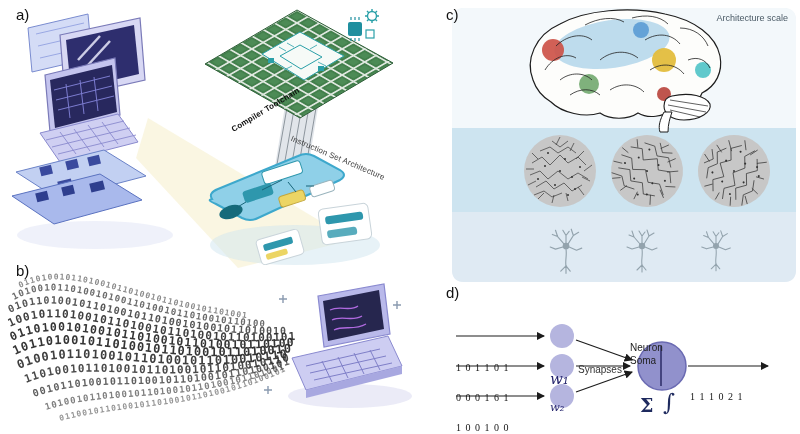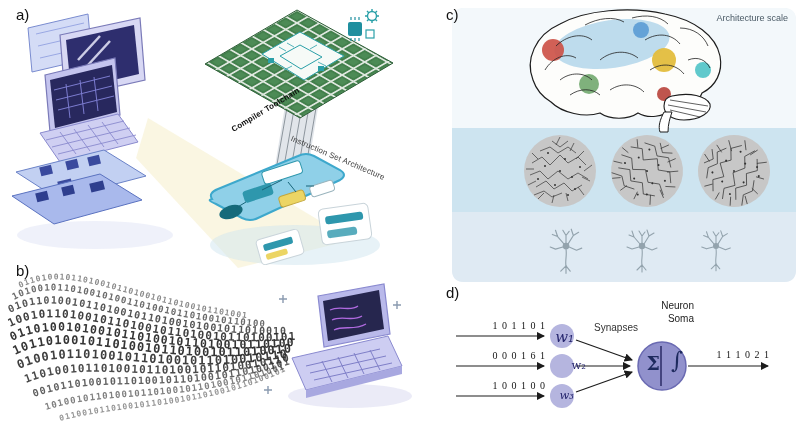--- a/index.html
+++ b/index.html
@@ -5,21 +5,21 @@
   html,body{margin:0;padding:0;background:#fff;}
   .canvas{position:relative;width:800px;height:434px;background:#ffffff;overflow:hidden;
           font-family:"Liberation Sans",sans-serif;color:#222;}
   svg.art{position:absolute;left:0;top:0;}
   .txt{position:absolute;white-space:pre-line;line-height:1.25;}
   .panel-letter{font-size:15px;color:#111;}
   .scale-label{font-size:9px;color:#4a5a66;width:140px;text-align:right;}
   .mono{font-family:Liberation Serif, serif;}
   .serif{font-family:"DejaVu Serif",serif;}
   .rot{transform-origin:0 0;}
-  .center{text-align:right;}
+  .center{text-align:left;margin-top:42px;}
 </style>
 </head>
 <body>
 
 <div class="canvas">
 
 <svg class="art" width="800" height="434" viewBox="0 0 800 434">
   <defs>
     <marker id="arr" viewBox="0 0 8 8" refX="7" refY="4" markerWidth="7" markerHeight="7" orient="auto">
       <path d="M0,0 L8,4 L0,8 Z" fill="#1c1c1c"></path>
@@ -326,21 +326,21 @@
 <span class="txt rot" style="left:230px;top:126px;transform:rotate(-31deg);font-size:8px;font-weight:bold;color:#101010;letter-spacing:.2px">Compiler Toolchain</span>
 <span class="txt rot" style="left:293px;top:134px;transform:rotate(23deg);font-size:8px;color:#3c3c3c;letter-spacing:.2px">Instruction Set Architecture</span>
 
 <span class="txt scale-label" style="left:648px;top:13px">Architecture scale</span>
 
 <span class="txt mono center" style="left:456px;top:320px;width:90px;font-size:10px;letter-spacing:1px;color:#141414">1 0 1 1 0 1</span>
 <span class="txt mono center" style="left:456px;top:350px;width:90px;font-size:10px;letter-spacing:1px;color:#141414">0 0 0 1 6 1</span>
 <span class="txt mono center" style="left:456px;top:380px;width:90px;font-size:10px;letter-spacing:1px;color:#141414">1 0 0 1 0 0</span>
 
 <span class="txt serif center" style="left:550px;top:328px;width:24px;font-size:15px;font-style:italic;color:#26266e">w₁</span>
-<span class="txt serif center" style="left:550px;top:358px;width:36px;font-size:11.5px;color:#26266e">w₂</span>
+<span class="txt serif center" style="left:550px;top:358px;width:36px;font-size:11.5px;font-style:italic;color:#26266e">w₂</span>
 <span class="txt serif center" style="left:550px;top:388px;width:24px;font-size:11.5px;font-style:italic;color:#26266e">w₃</span>
 
 <span class="txt center" style="left:578px;top:322px;width:60px;font-size:10px;color:#333">Synapses</span>
 <span class="txt center" style="left:630px;top:300px;width:64px;font-size:10px;color:#222">Neuron
 Soma</span>
 
 <span class="txt serif center" style="left:640px;top:352px;width:20px;font-size:19px;font-weight:bold;color:#1e2a5e">Σ</span>
 <span class="txt serif center" style="left:663px;top:346px;width:20px;font-size:23px;color:#1e2a5e">∫</span>
 
 <span class="txt mono center" style="left:690px;top:349px;width:80px;font-size:10px;letter-spacing:1px;color:#141414">1 1 1 0 2 1</span>

